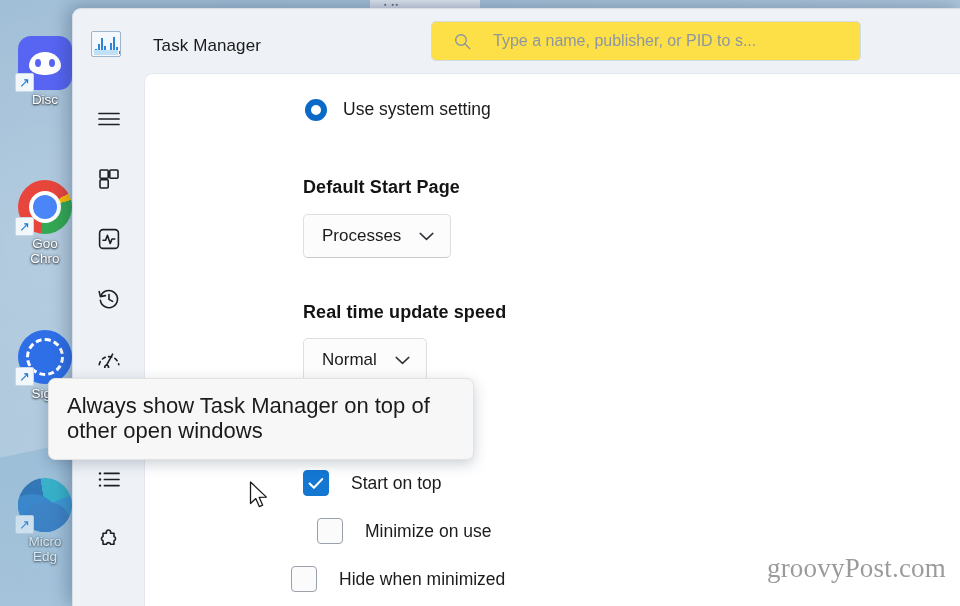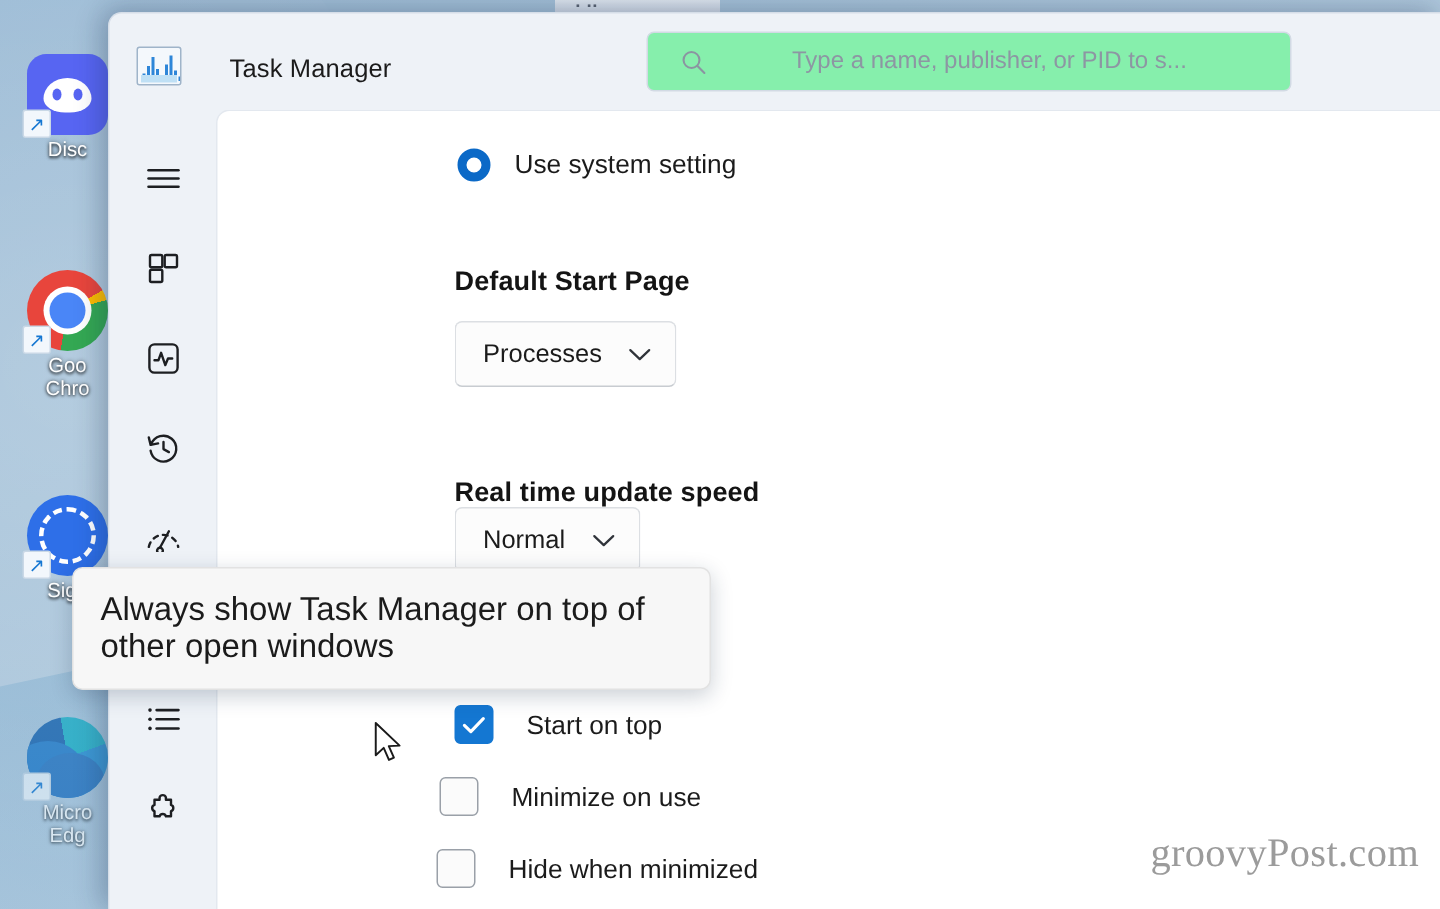--- a/index.html
+++ b/index.html
@@ -161,24 +161,24 @@
     position:absolute; left:2px; right:2px; bottom:1px; height:5px;
     background:#bfe0f5;
   }
   #tm-title {
     position:absolute; left:80px; top:27px;
     font-size:17px; color:#1b1b1b; letter-spacing:0.1px;
   }
   #search-box {
     position:absolute; left:358px; top:12px;
     width:430px; height:40px;
-    background:#86efac;
+    background:#fde047;
     border:1px solid #d2dae4;
     border-radius:5px;
-    display:flex; align-items:center;gap:35px;
+    display:flex; align-items:center;
   }
   #search-icon {
     margin-left:22px; width:17px; height:17px; flex:none;
     color:#8b94a1;
   }
   #search-input {
     margin-left:22px; flex:1; border:0; background:transparent;
     font-family:"Liberation Sans", sans-serif;
     font-size:16px; color:#5e6774; outline:none;
     padding-right:12px;
@@ -435,41 +435,41 @@
 
     <div class="dropdown" style="left:158px; top:140px;">
       <span>Processes</span>
       <span class="chev">
         <svg width="15" height="9" viewBox="0 0 15 9" fill="none" stroke="currentColor" stroke-width="1.5" stroke-linecap="round" stroke-linejoin="round">
           <polyline points="1.2,1.4 7.5,7.4 13.8,1.4"></polyline>
         </svg>
       </span>
     </div>
 
-    <div class="section-title" style="left:158px; top:244px;">Real time update speed</div>
+    <div class="section-title" style="left:158px; top:228px;">Real time update speed</div>
 
     <div class="dropdown" style="left:158px; top:264px;">
       <span>Normal</span>
       <span class="chev">
         <svg width="15" height="9" viewBox="0 0 15 9" fill="none" stroke="currentColor" stroke-width="1.5" stroke-linecap="round" stroke-linejoin="round">
           <polyline points="1.2,1.4 7.5,7.4 13.8,1.4"></polyline>
         </svg>
       </span>
     </div>
 
     <div class="cb-row" style="left:158px; top:396px;">
       <span class="cbox checked">
         <svg width="16" height="13" viewBox="0 0 16 13" fill="none" stroke="#ffffff" stroke-width="2.1" stroke-linecap="round" stroke-linejoin="round">
           <polyline points="1.6,6.6 5.9,10.8 14.2,2.1"></polyline>
         </svg>
       </span>
       <span class="cb-label">Start on top</span>
     </div>
 
-    <div class="cb-row" style="left:148px; top:444px;justify-content:center;">
+    <div class="cb-row" style="left:172px; top:444px;justify-content:center;">
       <span class="cbox"></span>
       <span class="cb-label">Minimize on use</span>
     </div>
 
     <div class="cb-row" style="left:146px; top:492px;">
       <span class="cbox"></span>
       <span class="cb-label">Hide when minimized</span>
     </div>
 
   </div>

